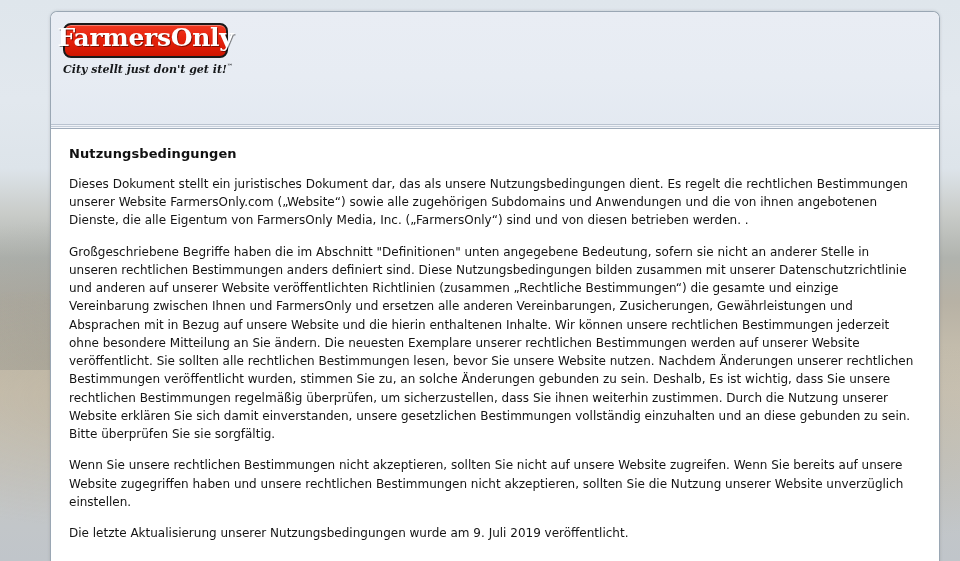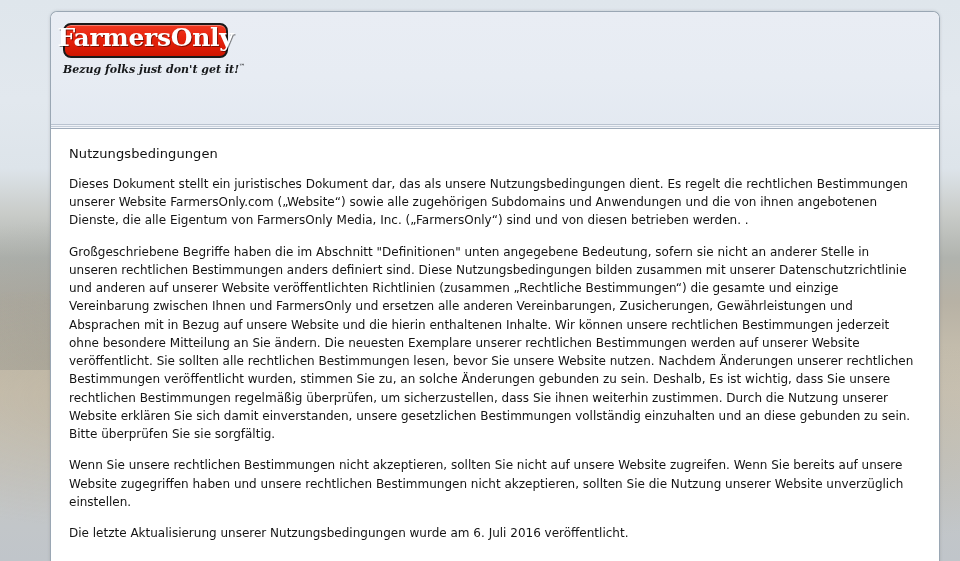--- a/index.html
+++ b/index.html
@@ -139,21 +139,21 @@
     vertical-align: super;
   }
 
   
   #content {
     padding: 16px 20px 0 18px;
     background: #ffffff;
   }
   #doc-title {
     font-size: 13px;
-    font-weight: normal;
+    font-weight: bold;
     color: #111111;
     margin: 0 0 14px 0;
     letter-spacing: .1px;
   }
   .para {
     font-size: 12px;
     line-height: 1.52;
     color: #141414;
     margin: 0 0 13px 0;
     text-align: left;
@@ -164,28 +164,28 @@
 
 <div id="page-bg"></div>
 
 <div id="site-frame">
 
   <div id="site-header">
     <div id="logo-block">
       <div id="logo-badge">
         <span id="logo-text">FarmersOnly</span>
       </div>
-      <div id="logo-tagline"><span>Bezug folks just don't get it!</span><sup>™</sup></div>
+      <div id="logo-tagline"><span>City stellt just don't get it!</span><sup>™</sup></div>
     </div>
     <div id="header-rules"></div>
   </div>
 
   <div id="content">
     <h1 id="doc-title">Nutzungsbedingungen</h1>
 
     <p class="para">Dieses Dokument stellt ein juristisches Dokument dar, das als unsere Nutzungsbedingungen dient. Es regelt die rechtlichen Bestimmungen unserer Website FarmersOnly.com („Website“) sowie alle zugehörigen Subdomains und Anwendungen und die von ihnen angebotenen Dienste, die alle Eigentum von FarmersOnly Media, Inc. („FarmersOnly“) sind und von diesen betrieben werden. .</p>
     <p class="para">Großgeschriebene Begriffe haben die im Abschnitt "Definitionen" unten angegebene Bedeutung, sofern sie nicht an anderer Stelle in unseren rechtlichen Bestimmungen anders definiert sind. Diese Nutzungsbedingungen bilden zusammen mit unserer Datenschutzrichtlinie und anderen auf unserer Website veröffentlichten Richtlinien (zusammen „Rechtliche Bestimmungen“) die gesamte und einzige Vereinbarung zwischen Ihnen und FarmersOnly und ersetzen alle anderen Vereinbarungen, Zusicherungen, Gewährleistungen und Absprachen mit in Bezug auf unsere Website und die hierin enthaltenen Inhalte. Wir können unsere rechtlichen Bestimmungen jederzeit ohne besondere Mitteilung an Sie ändern. Die neuesten Exemplare unserer rechtlichen Bestimmungen werden auf unserer Website veröffentlicht. Sie sollten alle rechtlichen Bestimmungen lesen, bevor Sie unsere Website nutzen. Nachdem Änderungen unserer rechtlichen Bestimmungen veröffentlicht wurden, stimmen Sie zu, an solche Änderungen gebunden zu sein. Deshalb, Es ist wichtig, dass Sie unsere rechtlichen Bestimmungen regelmäßig überprüfen, um sicherzustellen, dass Sie ihnen weiterhin zustimmen. Durch die Nutzung unserer Website erklären Sie sich damit einverstanden, unsere gesetzlichen Bestimmungen vollständig einzuhalten und an diese gebunden zu sein. Bitte überprüfen Sie sie sorgfältig.</p>
     <p class="para">Wenn Sie unsere rechtlichen Bestimmungen nicht akzeptieren, sollten Sie nicht auf unsere Website zugreifen. Wenn Sie bereits auf unsere Website zugegriffen haben und unsere rechtlichen Bestimmungen nicht akzeptieren, sollten Sie die Nutzung unserer Website unverzüglich einstellen.</p>
-    <p class="para">Die letzte Aktualisierung unserer Nutzungsbedingungen wurde am 6. Juli 2016 veröffentlicht.</p>
+    <p class="para">Die letzte Aktualisierung unserer Nutzungsbedingungen wurde am 9. Juli 2019 veröffentlicht.</p>
 
   </div>
 
 </div>
 
 </body></html>

